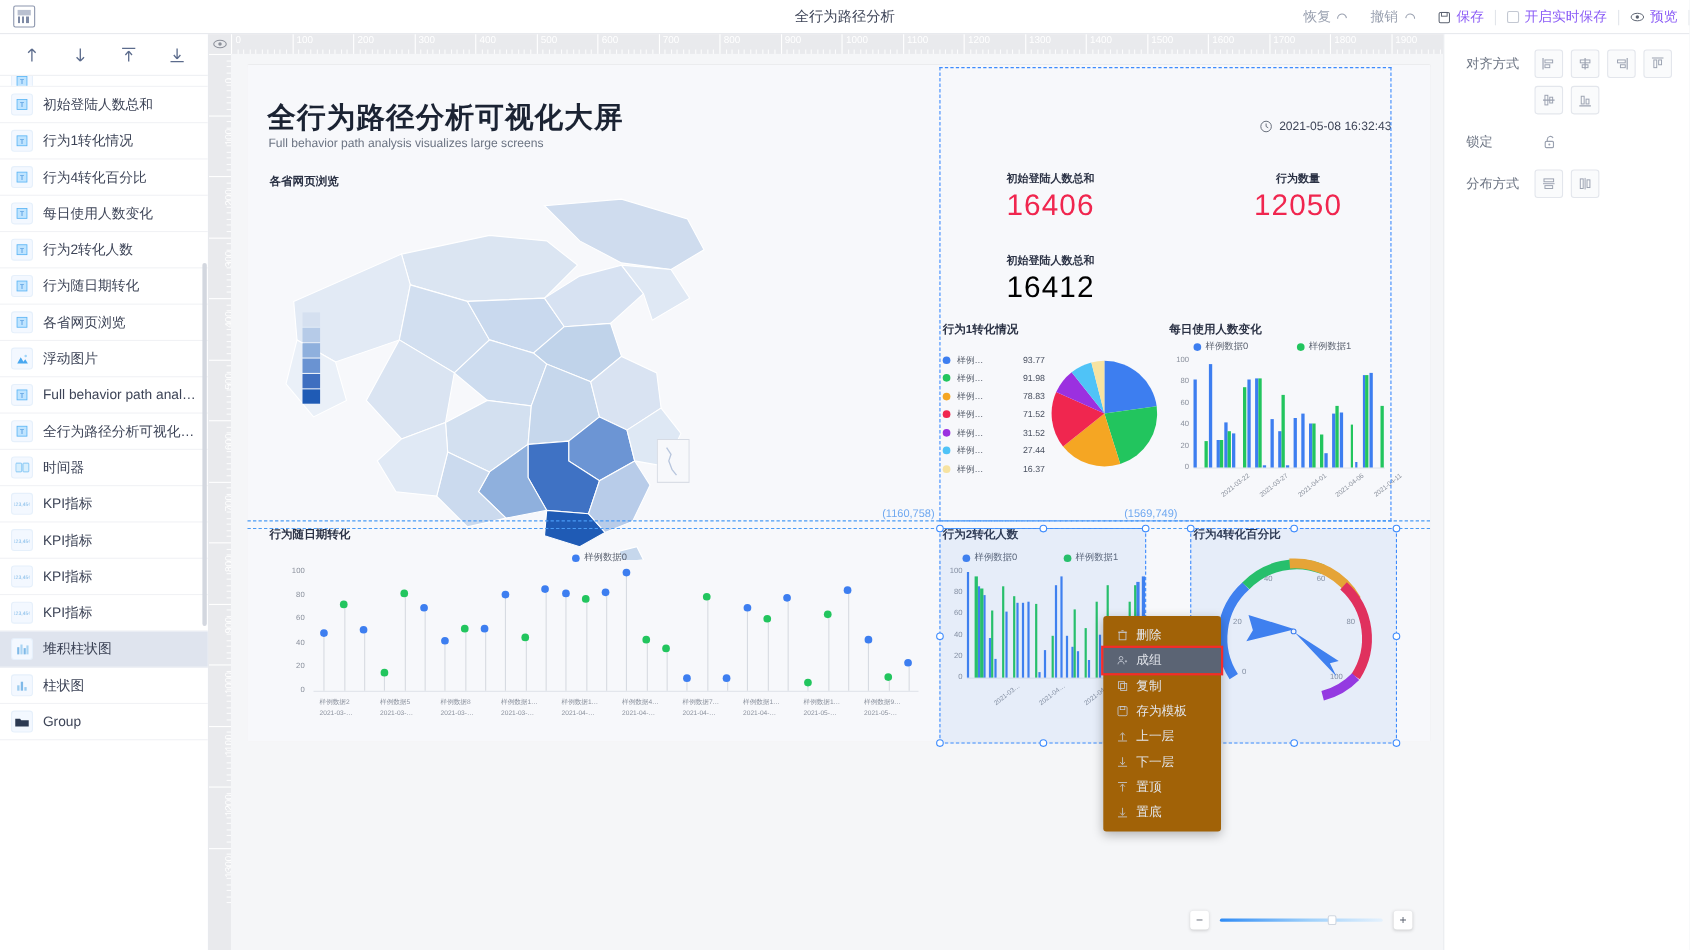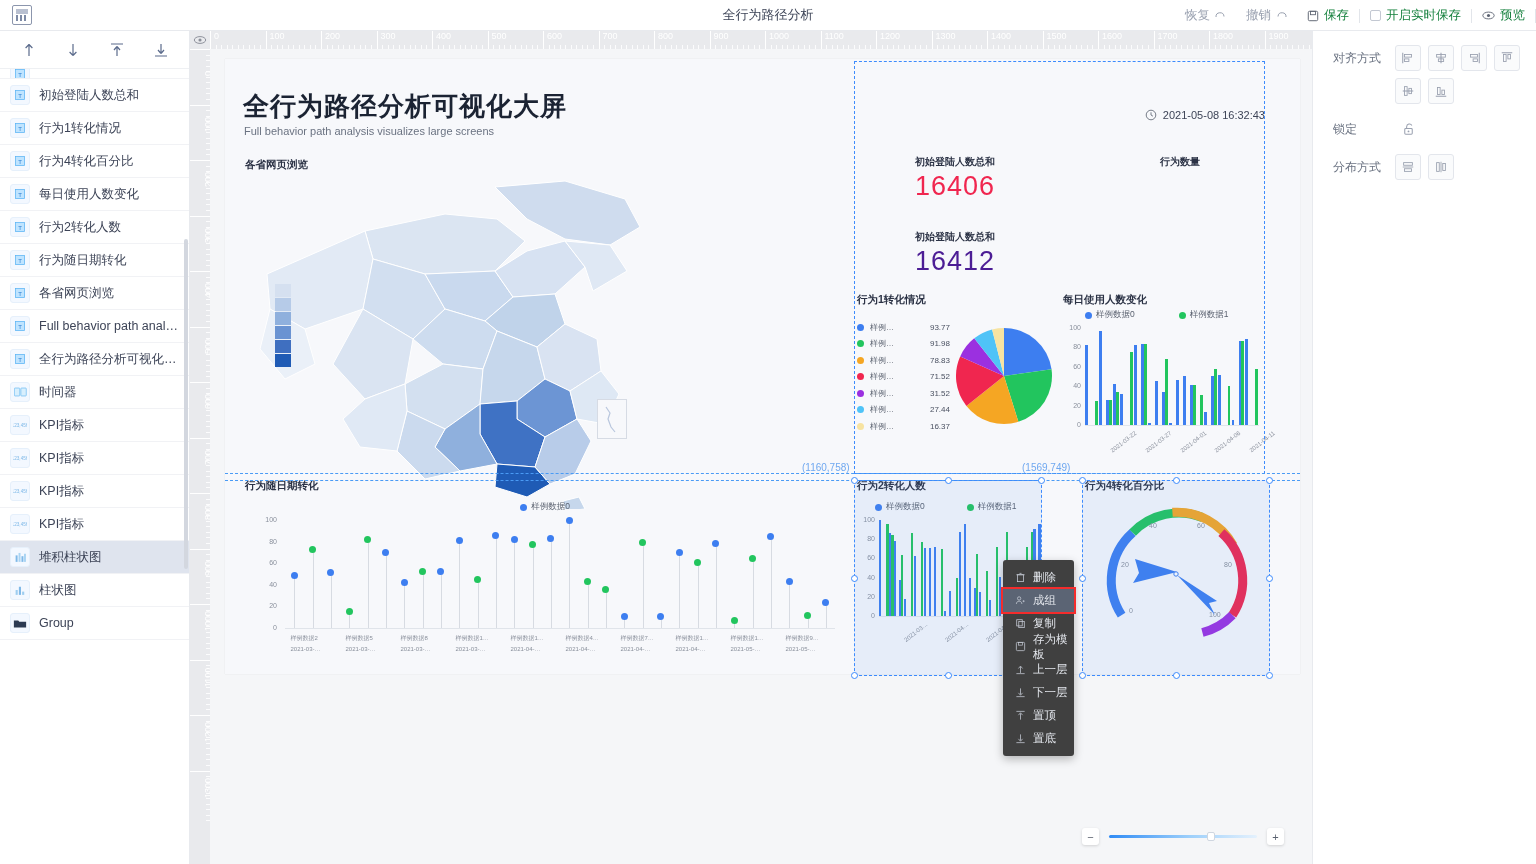--- a/index.html
+++ b/index.html
@@ -23,21 +23,21 @@
   .logo:before{content:"";position:absolute;left:3px;top:3px;right:3px;top:3px;height:5px;background:#b9c0d0;}
   .logo:after{content:"";position:absolute;left:3px;bottom:3px;width:12px;height:6px;
     background:repeating-linear-gradient(90deg,#7e8aa5 0 2px,transparent 2px 4px);}
   .menu{ display:flex; align-items:center; }
   .menu-item{ padding:0 22px; font-size:13px; color:#3d4457; cursor:pointer; line-height:31px;}
   .doc-title{ position:absolute; left:50%; transform:translateX(-50%);
     font-size:13px; color:#3d4457; }
   .topright{ position:absolute; right:0; top:0; height:31px; display:flex; align-items:center; }
   .tr-item{ display:flex; align-items:center; gap:5px; font-size:12.5px; color:#9aa1b0;
     padding:0 10px; cursor:pointer; }
-  .tr-item.active{ color:#15803d; }
+  .tr-item.active{ color:#8b5cf6; }
   .tr-sep{ width:1px; height:14px; background:#e2e5ea; }
   .chk{ width:11px;height:11px;border:1px solid #c3c8d2;border-radius:2px;background:#fff; display:inline-block;}
 
   
   .leftpanel{
     position:absolute; left:0; top:31px; width:190px; height:833px;
     background:#fff; border-right:1px solid #e8eaee; z-index:50;
     display:flex; flex-direction:column;
   }
   .lp-title{ height:38px; line-height:38px; padding-left:12px; font-size:13px; color:#3d4457;
@@ -118,22 +118,22 @@
 
   
   .selbox{ position:absolute; border:1px dashed #3d8bfd; pointer-events:none; }
   .selbox.filled{ background:rgba(90,150,240,.10); }
   .handle{ position:absolute; width:7px;height:7px;border-radius:50%;
     background:#fff; border:1.5px solid #3d8bfd; }
   .coordlab{ position:absolute; font-size:10px; color:#6fa8f0;}
   .guide-h{ position:absolute; height:0; border-top:1px dashed #4a9bf5; }
 
   
-  .ctxmenu{ position:absolute; left:1003px; top:560px; width:71px;
-    background:#404040; border-radius:3px; padding:6px 0; z-index:80;
+  .ctxmenu{ position:absolute; left:1003px; top:560px; width:107px;
+    background:#a16207; border-radius:3px; padding:6px 0; z-index:80;
     box-shadow:0 3px 10px rgba(0,0,0,.28);}
   .ctx-item{ height:23px; display:flex; align-items:center; gap:7px; padding-left:12px;
     font-size:11.5px; color:#e3e6ec; cursor:pointer;}
   .ctx-item.hl{ outline:2px solid #f42c2c; background:#5b6474; }
   .ctx-ic{ width:11px;height:11px;color:#c6cbd6;}
 
   
   .rightpanel{ position:absolute; right:0; top:31px; width:224px; height:833px;
     background:#fff; border-left:1px solid #e8eaee; padding:14px 0 0 0; z-index:50;}
   .rp-row{ display:flex; align-items:flex-start; padding:0 0 0 20px; margin-bottom:12px;}
@@ -281,20 +281,29 @@
           <span class="lp-label">行为随日期转化</span>
         </div>
         <div class="lp-row">
           <span class="lp-ico">
             <svg width="12" height="12" viewBox="0 0 16 16">
               <rect x="2" y="2" width="12" height="12" fill="#bfe4ff" stroke="#59b4f5" stroke-width="1"></rect>
               <text x="8" y="11.5" font-size="8" text-anchor="middle" fill="#2b7fd4">T</text>
             </svg>
           </span>
           <span class="lp-label">各省网页浏览</span>
+        </div>
+        <div class="lp-row">
+          <span class="lp-ico">
+            <svg width="13" height="13" viewBox="0 0 16 16">
+              <path d="M2 13 L6 6 L9 11 L11 8 L14 13Z" fill="#49a8f0"></path>
+              <circle cx="11.5" cy="4.5" r="1.4" fill="#9fd4f8"></circle>
+            </svg>
+          </span>
+          <span class="lp-label">浮动图片</span>
         </div>
         <div class="lp-row">
           <span class="lp-ico">
             <svg width="12" height="12" viewBox="0 0 16 16">
               <rect x="2" y="2" width="12" height="12" fill="#bfe4ff" stroke="#59b4f5" stroke-width="1"></rect>
               <text x="8" y="11.5" font-size="8" text-anchor="middle" fill="#2b7fd4">T</text>
             </svg>
           </span>
           <span class="lp-label">Full behavior path analysis…</span>
         </div>
@@ -815,25 +824,26 @@
         <path d="M9 8 L13 14 L11 20 L14 28 L18 33" stroke="#b8c6dd" stroke-width="1.2" fill="none"></path>
       </svg>
 
       <div class="kpi" style="left:630px;top:96px;width:200px;">
         <div class="k-lab">初始登陆人数总和</div>
         <div class="k-val" style="color:#f0264f">16406</div>
       </div>
 
       <div class="kpi" style="left:855px;top:96px;width:200px;">
         <div class="k-lab">行为数量</div>
+        <div class="k-val" style="color:#f0264f">12050</div>
       </div>
 
       <div class="kpi" style="left:630px;top:171px;width:200px;">
         <div class="k-lab">初始登陆人数总和</div>
-        <div class="k-val" style="color:#4c1d95">16412</div>
+        <div class="k-val" style="color:#000000">16412</div>
       </div>
 
 
       <div class="cpanel" style="left:632px;top:234px;width:205px;height:150px;">
         <div class="cp-title">行为1转化情况</div>
         <div class="pie-leg" id="pie-legend">
             <div>
               <i class="ldot" style="background:#3d7ef0"></i>
               <span class="nm">样例…</span>
               <span class="vl">93.77</span>

